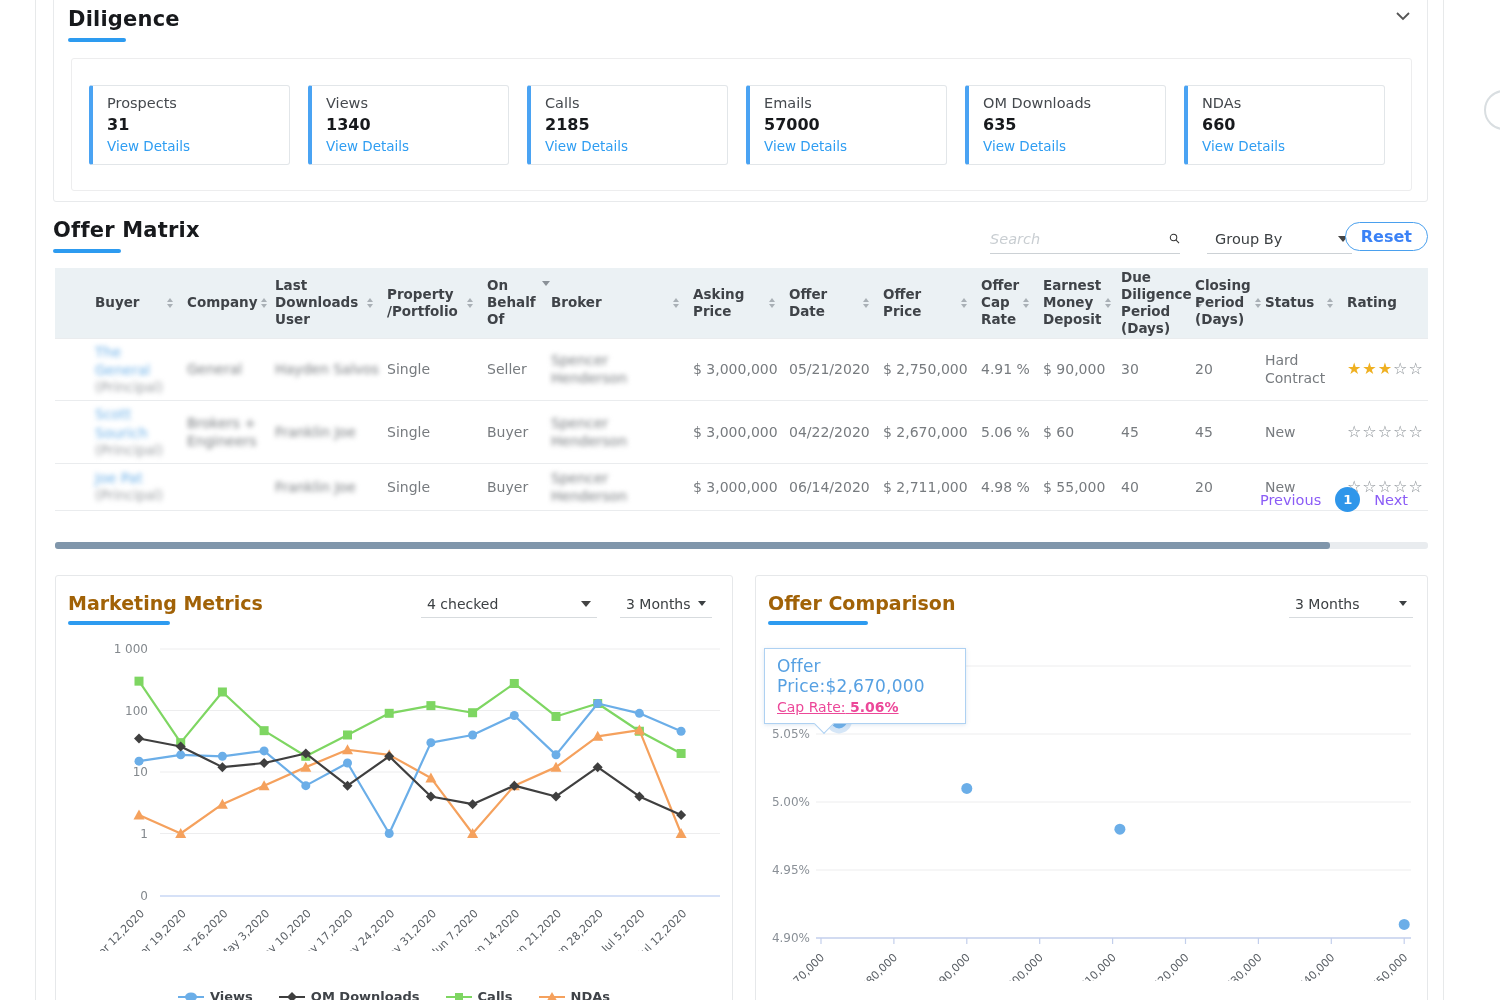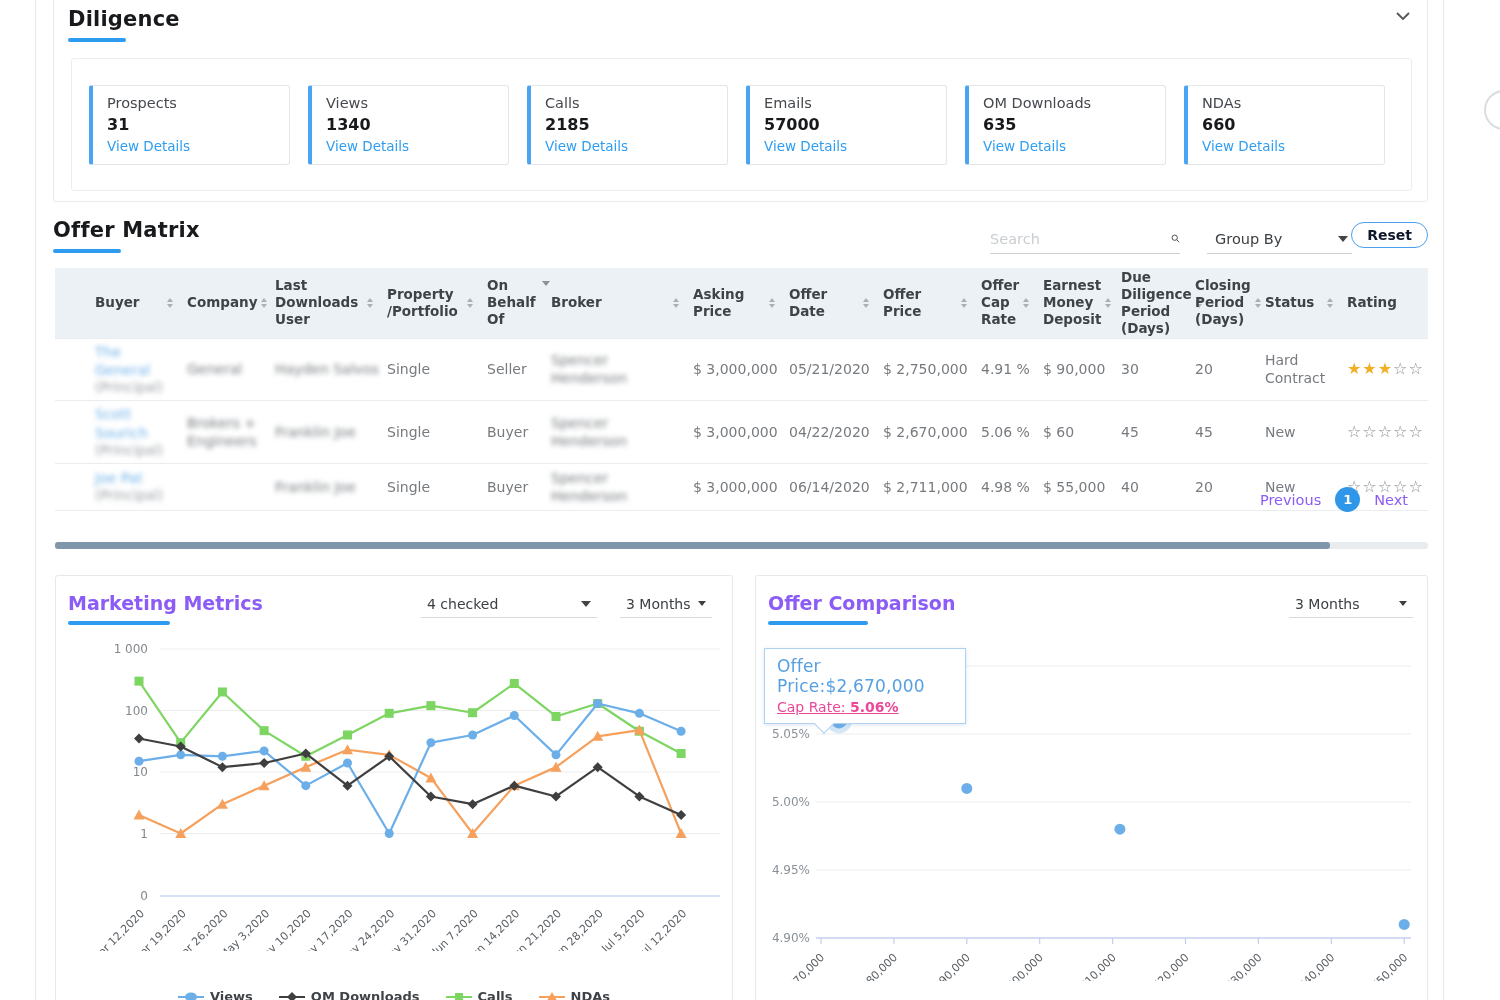--- a/index.html
+++ b/index.html
@@ -28,29 +28,29 @@
   .stat-label { font-size:14.5px; color:#45494e; }
   .stat-value { font-size:16px; font-weight:700; color:#17191c; margin-top:4px; }
   .stat-link  { font-size:13.5px; color:#2e9df2; margin-top:4px; cursor:pointer; }
 
   
   .om-header { position:absolute; left:53px; top:218px; width:1375px; height:46px; }
   .om-title-wrap { position:absolute; left:0; top:0; }
   .om-search { position:absolute; left:937px; top:6px; width:190px; border-bottom:1px solid #ccd1d5;
     display:flex; align-items:center; height:30px; }
   .om-search input { border:none; outline:none; flex:1; font-size:14.5px; color:#b91c1c;
-    font-family:inherit; background:transparent; }
+    font-family:inherit; background:transparent;font-style:italic; }
   .om-search input::placeholder { color:#c9ced2; }
   .om-groupby { position:absolute; left:1154px; top:6px; width:145px; border-bottom:1px solid #ccd1d5;
     height:30px; display:flex; align-items:center; justify-content:space-between; padding:0 4px 0 8px; cursor:pointer; }
   .om-groupby span { font-size:14.5px; color:#3c4043; }
   .caret-down { width:0; height:0; border-left:5px solid transparent; border-right:5px solid transparent;
     border-top:6px solid #444; }
-  .btn-reset { position:absolute; right:0; top:4px; border:1.5px solid #4aa0ee; color:#0f172a;
-    background:#fff; font-weight:700; font-size:14px; border-radius:15px; padding:4px 15px;
+  .btn-reset { position:absolute; right:0; top:4px; border:1.5px solid #4aa0ee; color:#3b82f6;
+    background:#fff; font-weight:700; font-size:16px; border-radius:15px; padding:4px 15px;
     cursor:pointer; font-family:inherit; }
 
   table.om-table { position:absolute; left:55px; top:268px; width:1373px; border-collapse:collapse; table-layout:fixed; }
   table.om-table thead tr { background:#ebf1f4; height:70px; }
   table.om-table th { font-size:13.5px; font-weight:600; color:#3f4348; text-align:left; vertical-align:middle; padding:0 4px; }
   .th-inner { display:flex; align-items:center; justify-content:space-between; gap:4px; padding-right:6px; }
   .th-label { line-height:1.25; }
   .sort-icon { display:inline-flex; flex-direction:column; gap:2px; flex:0 0 auto; }
   .sort-icon i { width:0; height:0; border-left:3.5px solid transparent; border-right:3.5px solid transparent; }
   .sort-icon .up { border-bottom:4px solid #a9b0b6; }
@@ -74,21 +74,21 @@
     font-size:13px; font-weight:700; display:flex; align-items:center; justify-content:center; cursor:pointer; }
 
   .hscroll { position:absolute; left:55px; top:542px; width:1373px; height:7px; background:#e9ecef; border-radius:3px; }
   .hscroll .thumb { position:absolute; left:0; top:0; height:7px; width:1275px; background:#8096ab; border-radius:3px; }
 
   
   .chart-card { position:absolute; top:575px; height:440px; background:#fff; border:1px solid #e6e8ea; border-radius:3px; }
   #card-metrics { left:55px; width:678px; }
   #card-comparison { left:755px; width:673px; }
   .card-head { position:relative; height:64px; padding:16px 20px 0 12px; }
-  .chart-title { font-size:19px; font-weight:700; color:#8b5cf6; }
+  .chart-title { font-size:19px; font-weight:700; color:#a16207; }
   .underline-ctl { position:absolute; height:28px; border-bottom:1px solid #d7dbde;
     display:flex; align-items:center; justify-content:space-between; padding:0 6px; cursor:pointer; }
   .underline-ctl span { font-size:14px; color:#3c4043; }
   .ctl-checked { left:365px; top:14px; width:176px; }
   .ctl-range-m { left:564px; top:14px; width:92px; }
   .ctl-range-c { left:533px; top:14px; width:124px; }
   .caret-sm { width:0; height:0; border-left:4.5px solid transparent; border-right:4.5px solid transparent;
     border-top:5.5px solid #3c4043; margin-left:6px; }
   .plot-svg { position:absolute; left:0; top:65px; }
   .legend { position:absolute; left:0; bottom:10px; width:100%; display:flex; justify-content:center; gap:26px; }

